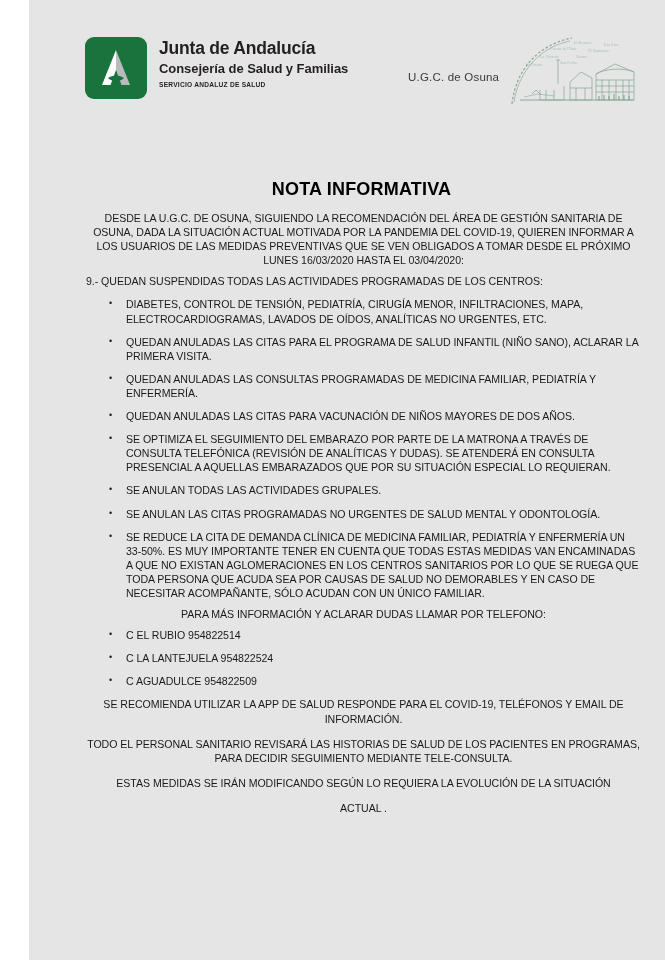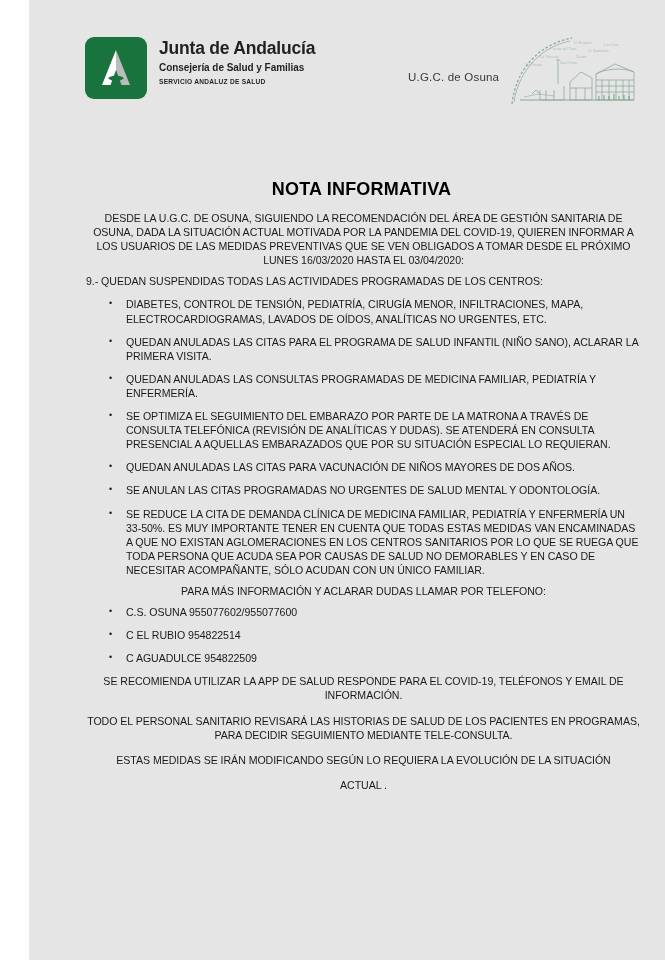--- a/index.html
+++ b/index.html
@@ -57,21 +57,21 @@
     padding-top: 2px;
   }
   .org-name {
     font-size: 17.5px;
     font-weight: bold;
     color: #231f20;
     letter-spacing: -0.2px;
     line-height: 1.1;
   }
   .org-dept {
-    font-size: 10px;
+    font-size: 13px;
     font-weight: bold;
     color: #231f20;
     margin-top: 4px;
     letter-spacing: -0.05px;
     line-height: 1.15;
   }
   .org-service {
     font-size: 6.6px;
     font-weight: bold;
     color: #231f20;
@@ -252,31 +252,32 @@
   <div class="content">
 
     <p class="para">DESDE LA U.G.C. DE OSUNA, SIGUIENDO LA RECOMENDACIÓN DEL ÁREA DE GESTIÓN SANITARIA DE OSUNA, DADA LA SITUACIÓN ACTUAL MOTIVADA POR LA PANDEMIA DEL COVID-19, QUIEREN INFORMAR A LOS USUARIOS DE LAS MEDIDAS PREVENTIVAS QUE SE VEN OBLIGADOS A TOMAR DESDE EL PRÓXIMO LUNES 16/03/2020 HASTA EL 03/04/2020:</p>
 
     <p class="section-num">9.- QUEDAN SUSPENDIDAS TODAS LAS ACTIVIDADES PROGRAMADAS DE LOS CENTROS:</p>
 
     <ul class="bullet-list">
       <li>DIABETES, CONTROL DE TENSIÓN, PEDIATRÍA, CIRUGÍA MENOR, INFILTRACIONES, MAPA, ELECTROCARDIOGRAMAS, LAVADOS DE OÍDOS, ANALÍTICAS NO URGENTES, ETC.</li>
       <li>QUEDAN ANULADAS LAS CITAS PARA EL PROGRAMA DE SALUD INFANTIL (NIÑO SANO), ACLARAR LA PRIMERA VISITA.</li>
       <li>QUEDAN ANULADAS LAS CONSULTAS PROGRAMADAS DE MEDICINA FAMILIAR, PEDIATRÍA Y ENFERMERÍA.</li>
+      <li>QUEDAN ANULADAS LAS CITAS PARA VACUNACIÓN DE NIÑOS MAYORES DE DOS AÑOS.</li>
       <li>SE OPTIMIZA EL SEGUIMIENTO DEL EMBARAZO POR PARTE DE LA MATRONA A TRAVÉS DE CONSULTA TELEFÓNICA (REVISIÓN DE ANALÍTICAS Y DUDAS). SE ATENDERÁ EN CONSULTA PRESENCIAL A AQUELLAS EMBARAZADOS QUE POR SU SITUACIÓN ESPECIAL LO REQUIERAN.</li>
-      <li>QUEDAN ANULADAS LAS CITAS PARA VACUNACIÓN DE NIÑOS MAYORES DE DOS AÑOS.</li>
+      <li>SE ANULAN TODAS LAS ACTIVIDADES GRUPALES.</li>
       <li>SE ANULAN LAS CITAS PROGRAMADAS NO URGENTES DE SALUD MENTAL Y ODONTOLOGÍA.</li>
       <li>SE REDUCE LA CITA DE DEMANDA CLÍNICA DE MEDICINA FAMILIAR, PEDIATRÍA Y ENFERMERÍA UN 33-50%. ES MUY IMPORTANTE TENER EN CUENTA QUE TODAS ESTAS MEDIDAS VAN ENCAMINADAS A QUE NO EXISTAN AGLOMERACIONES EN LOS CENTROS SANITARIOS POR LO QUE SE RUEGA QUE TODA PERSONA QUE ACUDA SEA POR CAUSAS DE SALUD NO DEMORABLES Y EN CASO DE NECESITAR ACOMPAÑANTE, SÓLO ACUDAN CON UN ÚNICO FAMILIAR.</li>
     </ul>
 
     <p class="para">PARA MÁS INFORMACIÓN Y ACLARAR DUDAS LLAMAR POR TELEFONO:</p>
 
     <ul class="phone-list">
-      <li>C.S. OSUNA 955077602/955077600</li>
       <li>C EL RUBIO 954822514</li>
+      <li>C LA LANTEJUELA 954822524</li>
       <li>C AGUADULCE 954822509</li>
     </ul>
 
     <div class="closing">
       <p class="para">SE RECOMIENDA UTILIZAR LA APP DE SALUD RESPONDE PARA EL COVID-19, TELÉFONOS Y EMAIL DE INFORMACIÓN.</p>
       <p class="para"> TODO EL PERSONAL SANITARIO REVISARÁ LAS HISTORIAS DE SALUD DE LOS PACIENTES EN PROGRAMAS, PARA DECIDIR SEGUIMIENTO MEDIANTE TELE-CONSULTA.</p>
       <p class="para">ESTAS MEDIDAS SE IRÁN MODIFICANDO SEGÚN LO REQUIERA LA EVOLUCIÓN DE LA SITUACIÓN</p>
       <p class="para">ACTUAL .</p>
     </div>
 

